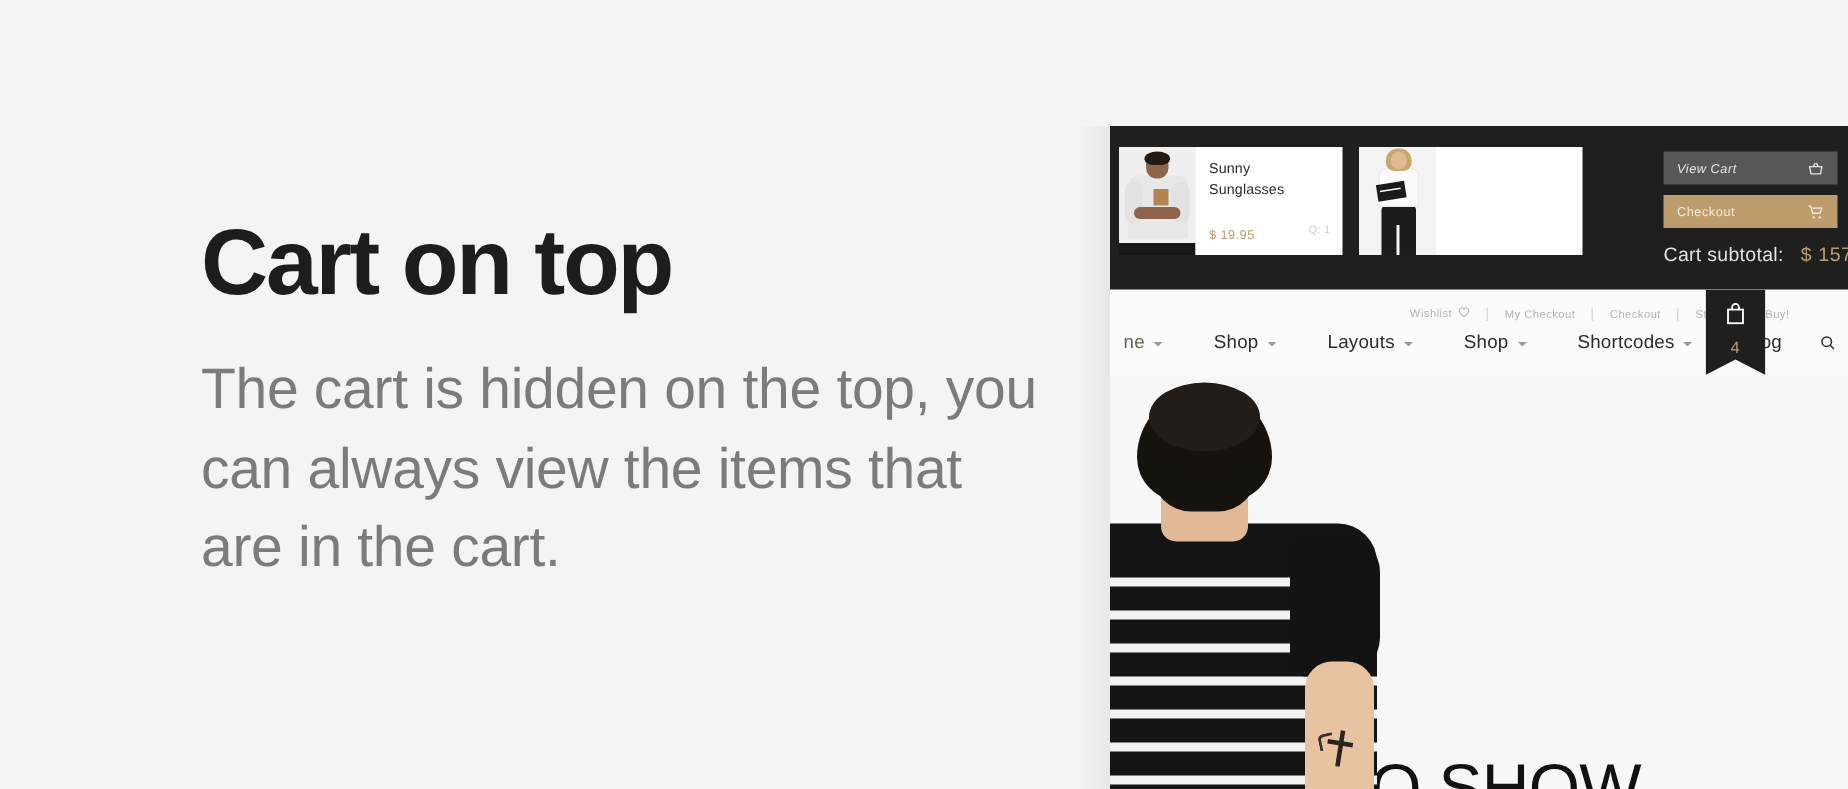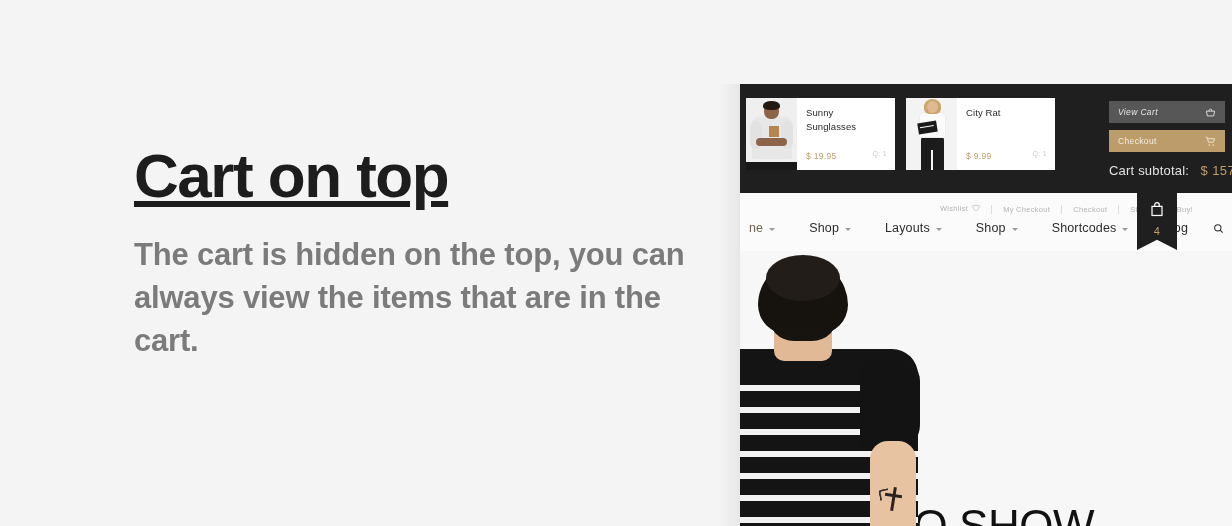--- a/index.html
+++ b/index.html
@@ -23,25 +23,24 @@
     width: 560px;
   }
   .promo-title {
     font-size: 62px;
     font-weight: bold;
     color: #1d1d1d;
     letter-spacing: -1.5px;
     line-height: 1.05;
     margin: 0 0 26px 0;
     white-space: nowrap;
-    text-decoration: underline;
   }
   .promo-sub {
-    font-size: 31px;
-    font-weight: bold;
+    font-size: 38px;
+    font-weight: normal;
     color: #7b7b7b;
     line-height: 1.38;
     margin: 0;
     letter-spacing: -0.2px;
   }
 
   
   .mock {
     position: absolute;
     left: 740px;
@@ -406,25 +405,20 @@
         <div class="ci-thumb">
           <div class="t2-bg"></div>
           <div class="t2-pants"></div>
           <div class="t2-gap"></div>
           <div class="t2-top"></div>
           <div class="t2-hair"></div>
           <div class="t2-head"></div>
           <div class="t2-bag">
               <div class="t2-bagline"></div>
             </div>
-        </div>
-        <div class="ci-body">
-          <div class="ci-name">City Rat</div>
-          <div class="ci-price">$ 9.99</div>
-          <div class="ci-qty">Q: 1</div>
         </div>
       </div>
 
     </div>
 
     <div class="cart-actions">
       <button class="btn btn-view">
         <span>View Cart</span>
         <span>
           <svg width="11" height="11" viewBox="0 0 16 16" fill="none" stroke="#e6e6e6" stroke-width="1.3">

